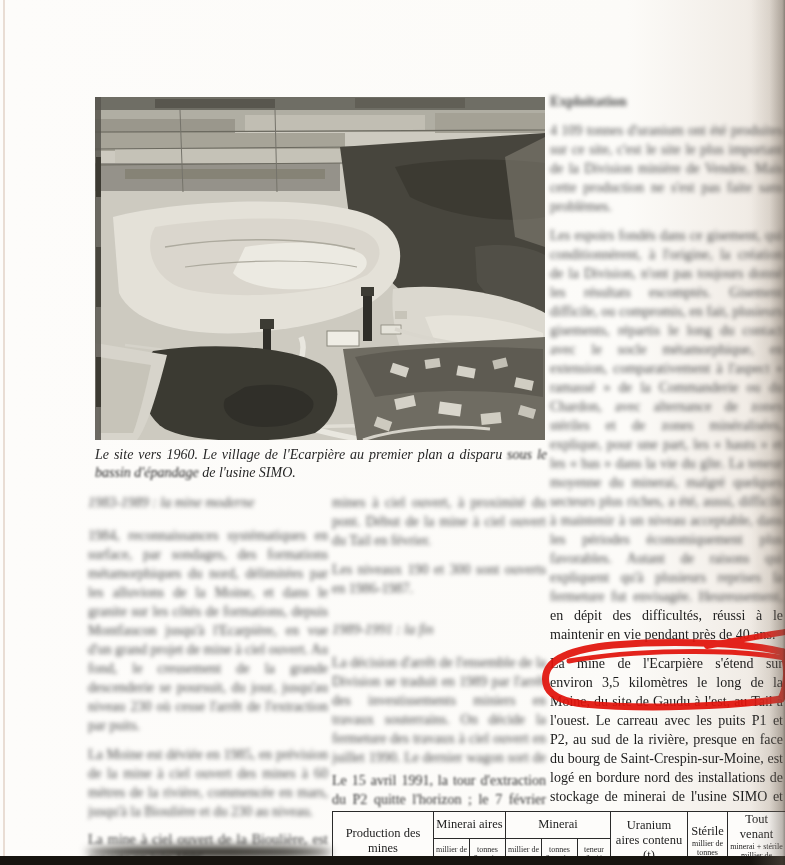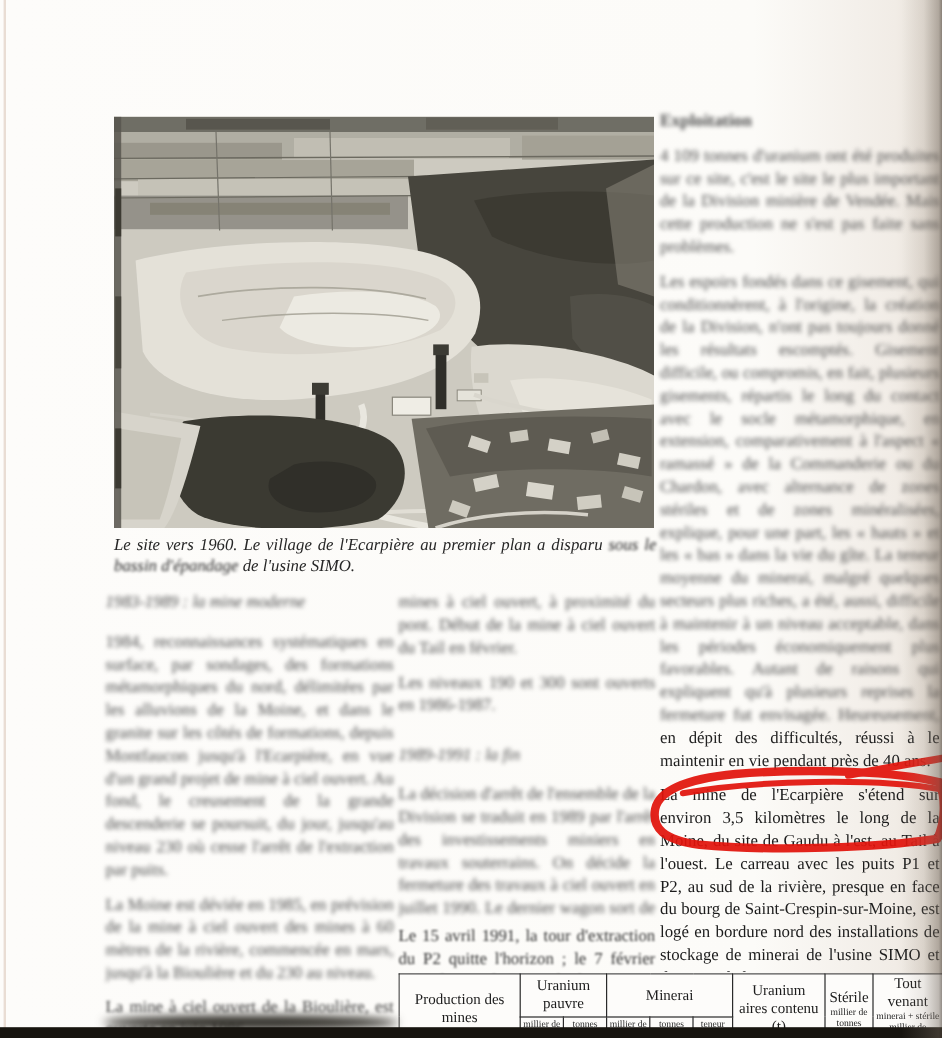--- a/index.html
+++ b/index.html
@@ -168,21 +168,21 @@
         <col style="width:36px">
           <col style="width:36px">
           <col style="width:33px">
         <col style="width:77px">
           <col style="width:40px">
           <col style="width:58px">
       </colgroup>
       <tbody>
           <tr>
         <td rowspan="2" class="th-main">Production des mines</td>
-        <td colspan="2" class="th-main">Uranium pauvre</td>
+        <td colspan="2" class="th-main">Minerai aires</td>
         <td colspan="3" class="th-main">Minerai</td>
         <td rowspan="2" class="th-main"><span>Uranium</span><br><span>aires contenu (t)</span></td>
         <td rowspan="2" class="th-main th-stack"><span>Stérile</span><span class="small">millier de tonnes</span></td>
         <td rowspan="2" class="th-main th-stack"><span>Tout venant</span><span class="small">minerai + stérile</span><span class="small">millier de tonnes</span></td>
       </tr>
       <tr>
         <td class="th-sub">millier de tonnes</td>
         <td class="th-sub">tonnes d'uranium</td>
         <td class="th-sub">millier de tonnes</td>
         <td class="th-sub">tonnes d'uranium</td>

